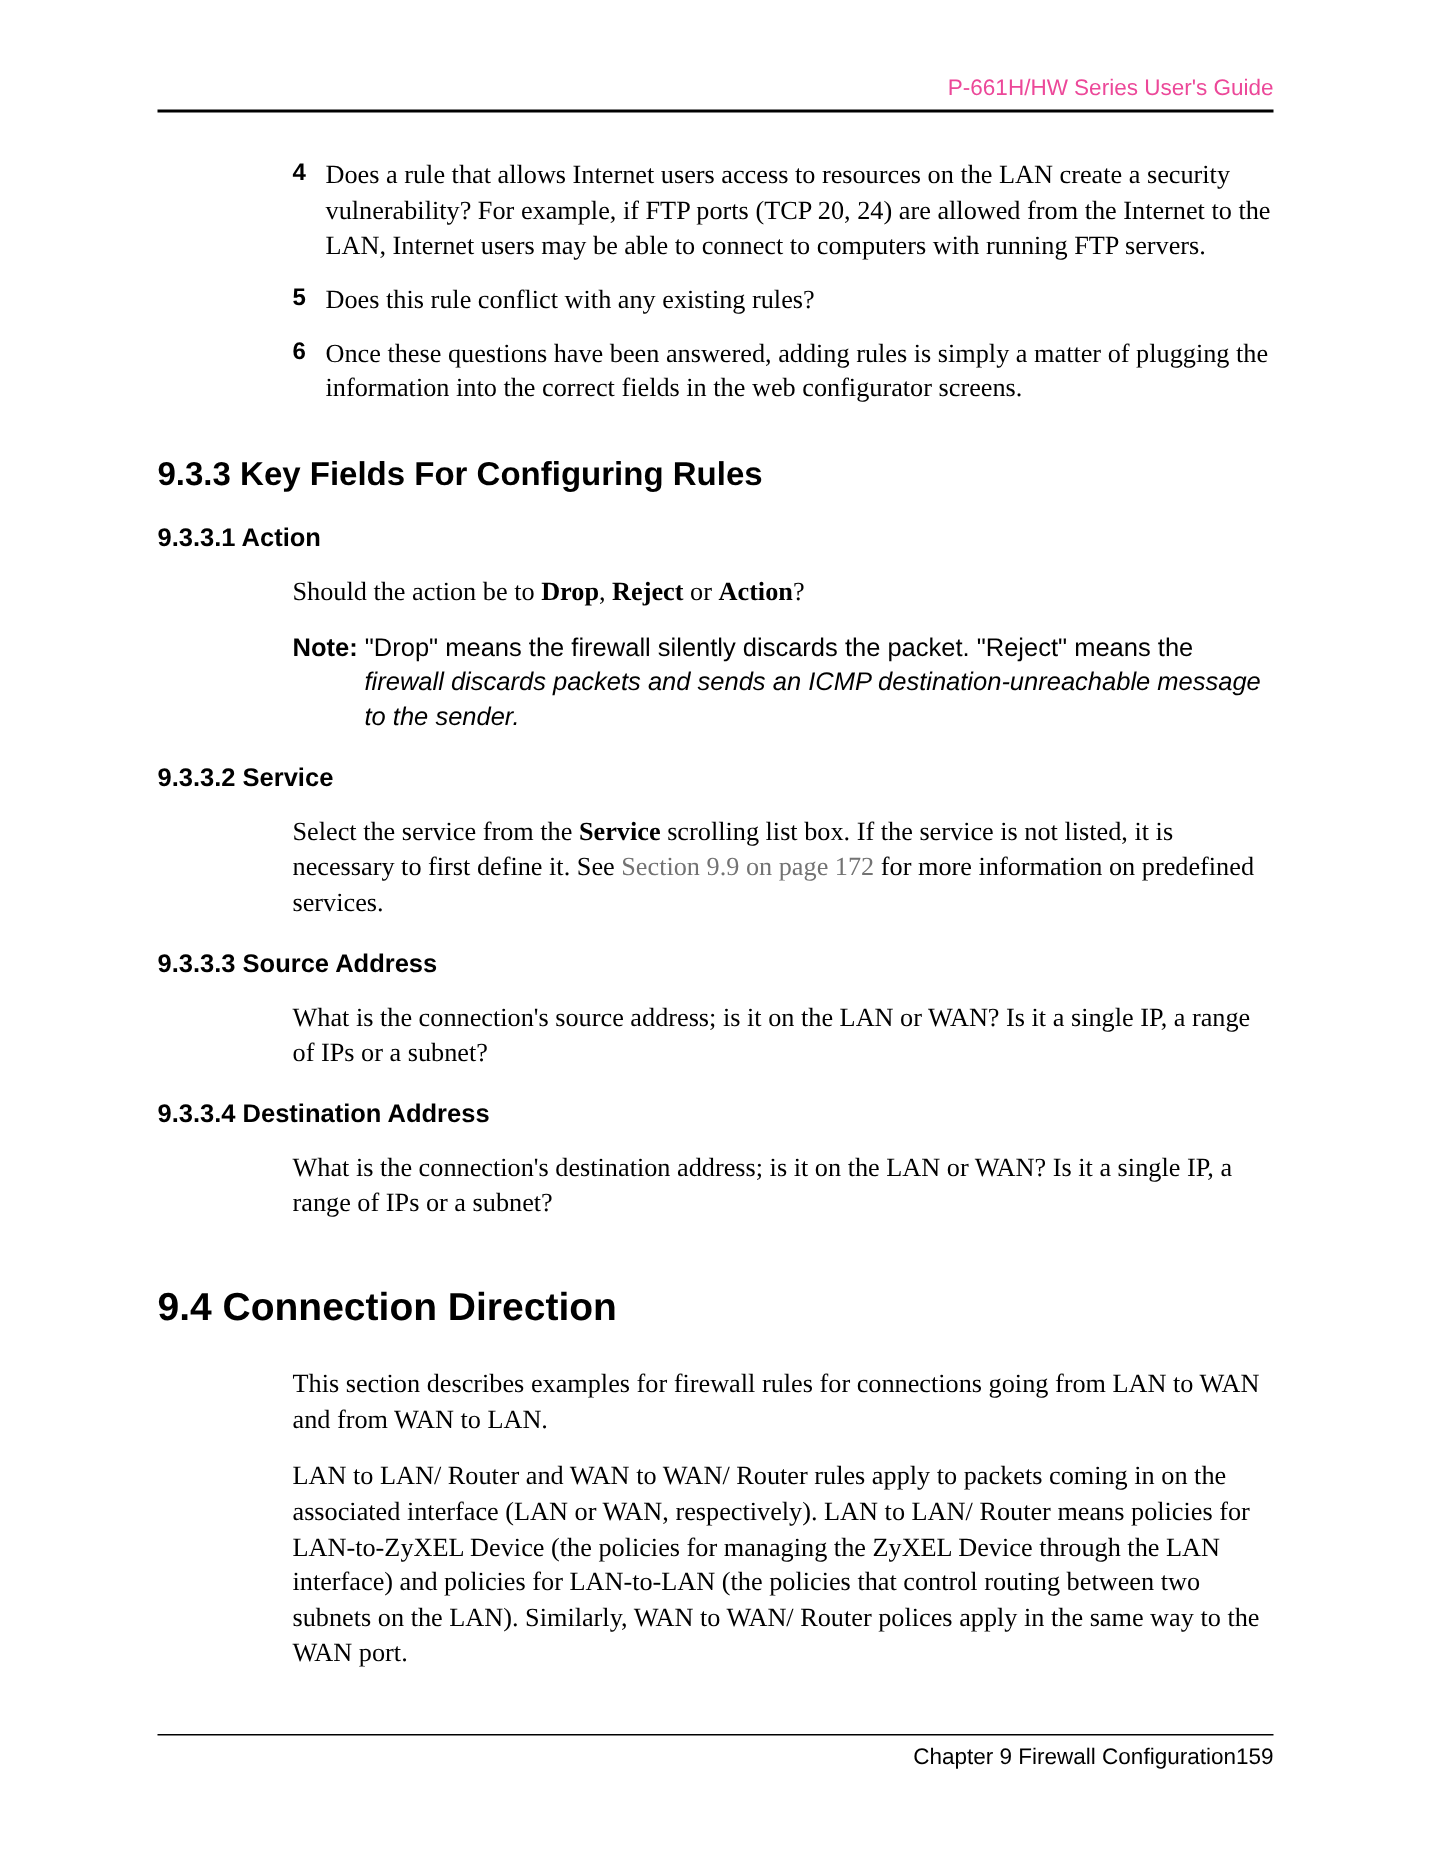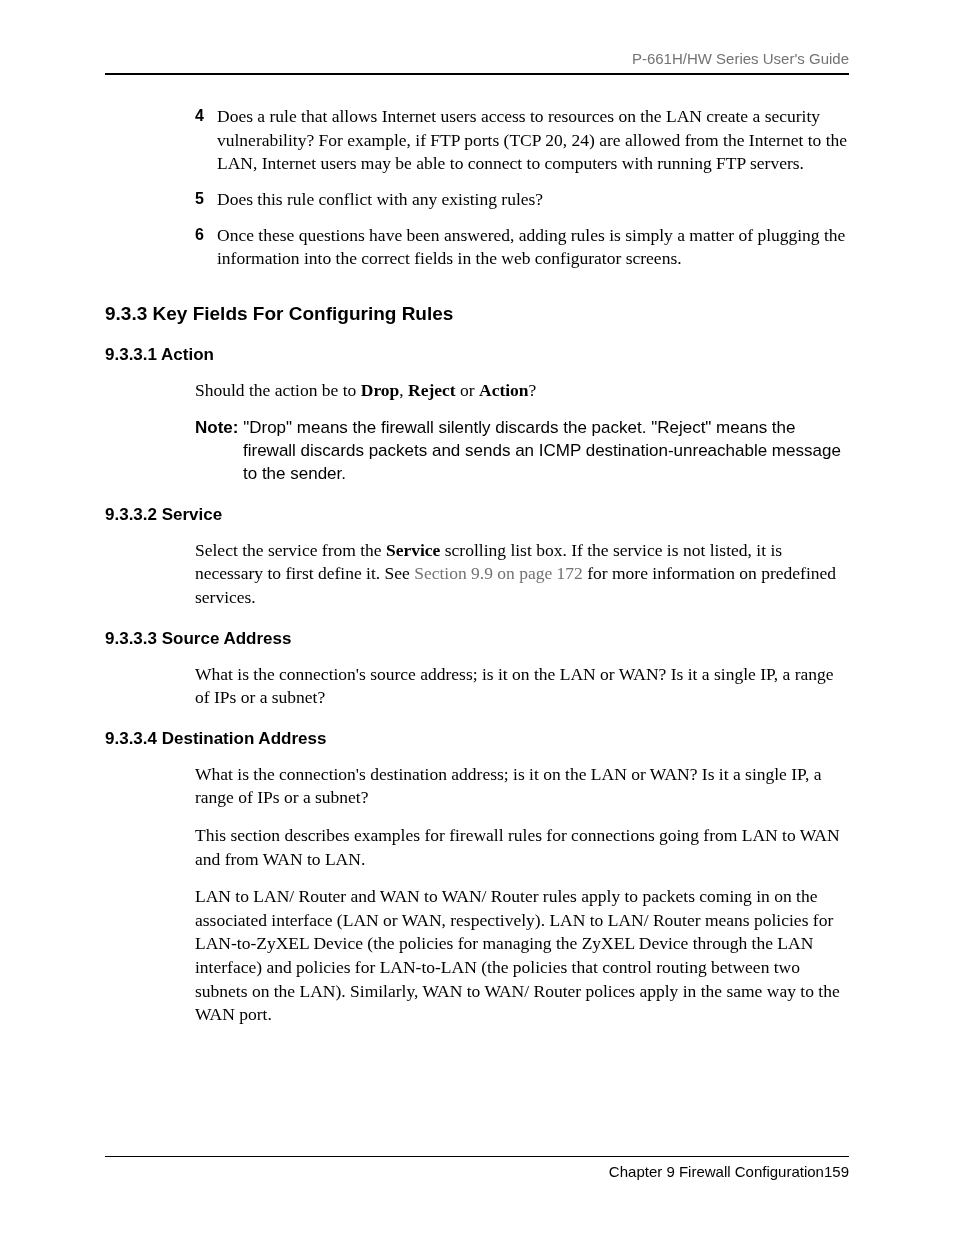--- a/index.html
+++ b/index.html
@@ -13,21 +13,21 @@
     width: 954px;
     height: 1235px;
     box-sizing: border-box;
     padding: 50px 105px 40px 105px;
     position: relative;
   }
   .header-row {
     text-align: right;
     font-family: Arial, Helvetica, sans-serif;
     font-size: 15px;
-    color: #737373;
+    color: #ec4899;
     margin-bottom: 6px;
   }
   hr.rule {
     border: none;
     border-top: 2px solid #000;
     margin: 0 0 30px 0;
   }
   hr.footer-rule {
     border: none;
     border-top: 1.5px solid #000;
@@ -51,21 +51,21 @@
     font-weight: bold;
     font-size: 16px;
     text-align: left;
   }
   .num-item .txt {
     flex: 1;
   }
   .h-933 {
     font-family: Arial, Helvetica, sans-serif;
     font-weight: bold;
-    font-size: 19px;
+    font-size: 22px;
     margin: 30px 0 18px 0;
   }
   .h-sub {
     font-family: Arial, Helvetica, sans-serif;
     font-weight: bold;
     font-size: 17px;
     margin: 18px 0 12px 0;
   }
   .h-94 {
     font-family: Arial, Helvetica, sans-serif;
@@ -80,20 +80,21 @@
     font-family: Arial, Helvetica, sans-serif;
     font-size: 17px;
     margin: 12px 0 16px 0;
   }
   .note-block .note-label {
     font-weight: bold;
   }
   .note-text-indent {
     display: block;
     padding-left: 48px;
+    font-style: italic;
   }
   .link {
     color: #737373;
   }
   .bold { font-weight: bold; }
   .footer {
     position: absolute;
     left: 105px;
     right: 105px;
     bottom: 55px;
@@ -153,20 +154,21 @@
     <div class="h-sub">9.3.3.3  Source Address</div>
     <div class="indent">
       <p class="body-p">What is the connection's source address; is it on the LAN or WAN? Is it a single IP, a range of IPs or a subnet?</p>
     </div>
 
     <div class="h-sub">9.3.3.4  Destination Address</div>
     <div class="indent">
       <p class="body-p">What is the connection's destination address; is it on the LAN or WAN? Is it a single IP, a range of IPs or a subnet?</p>
     </div>
 
+    <div class="h-94">9.4  Connection Direction</div>
     <div class="indent">
       <p class="body-p">This section describes examples for firewall rules for connections going from LAN to WAN and from WAN to LAN.</p>
       <p class="body-p">LAN to LAN/ Router and WAN to WAN/ Router rules apply to packets coming in on the associated interface (LAN or WAN, respectively). LAN to LAN/ Router means policies for LAN-to-ZyXEL Device (the policies for managing the ZyXEL Device through the LAN interface) and policies for LAN-to-LAN (the policies that control routing between two subnets on the LAN). Similarly, WAN to WAN/ Router polices apply in the same way to the WAN port.</p>
     </div>
 
   </div>
 
   <div class="footer">
     <hr class="footer-rule">
     <div class="footer-line">

